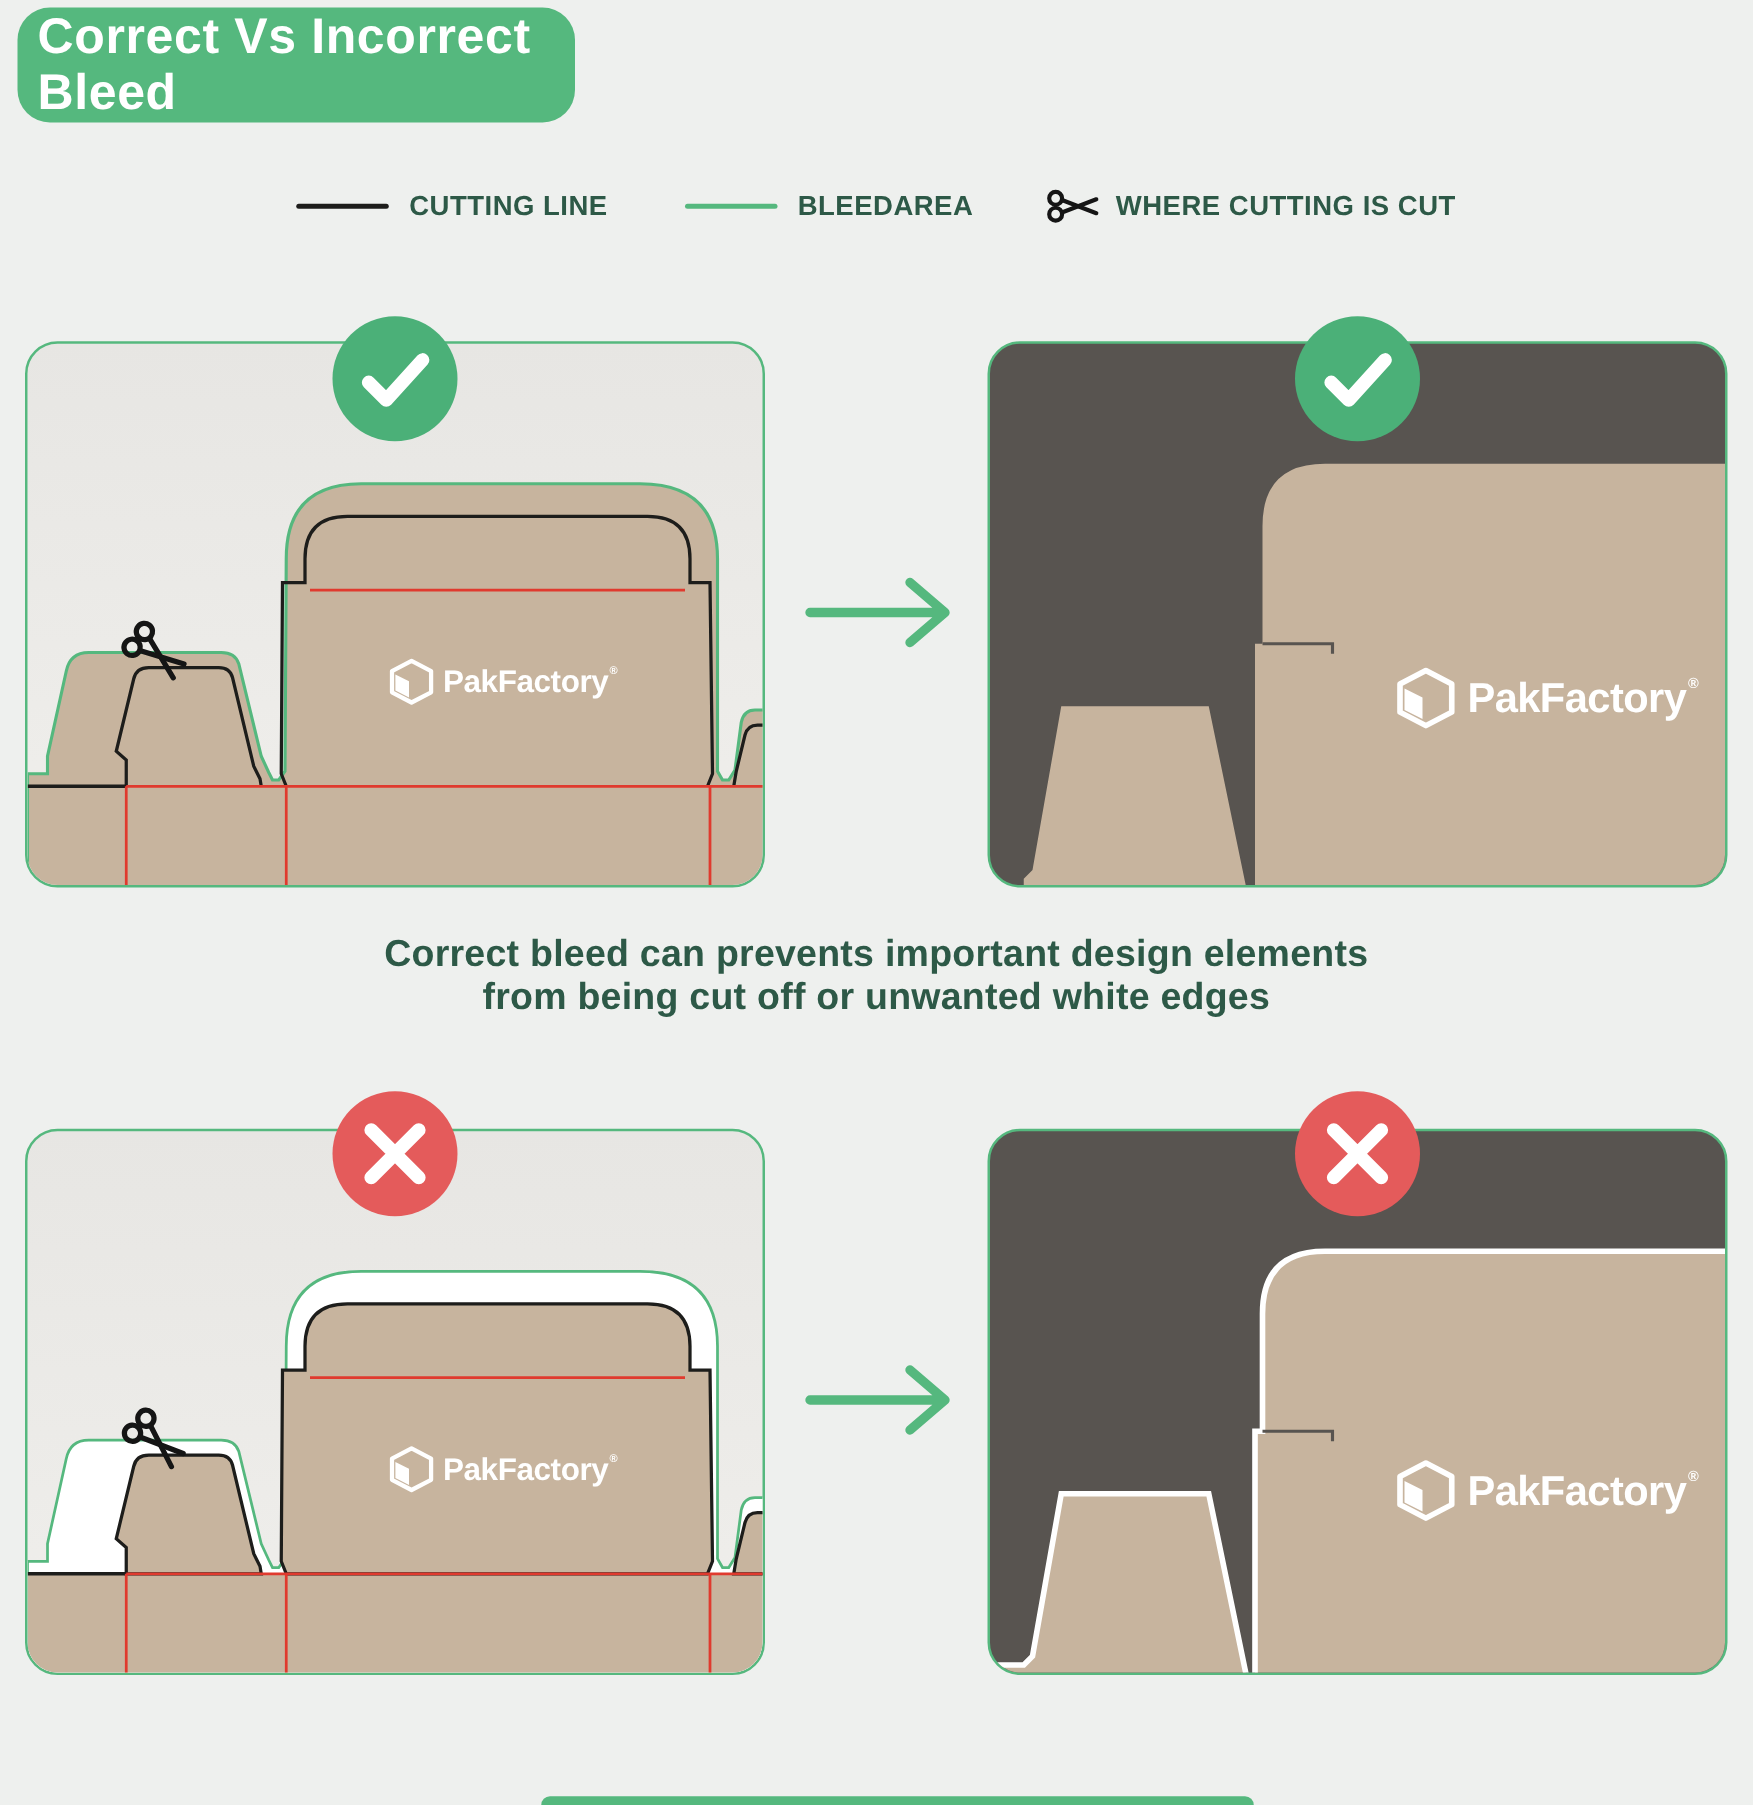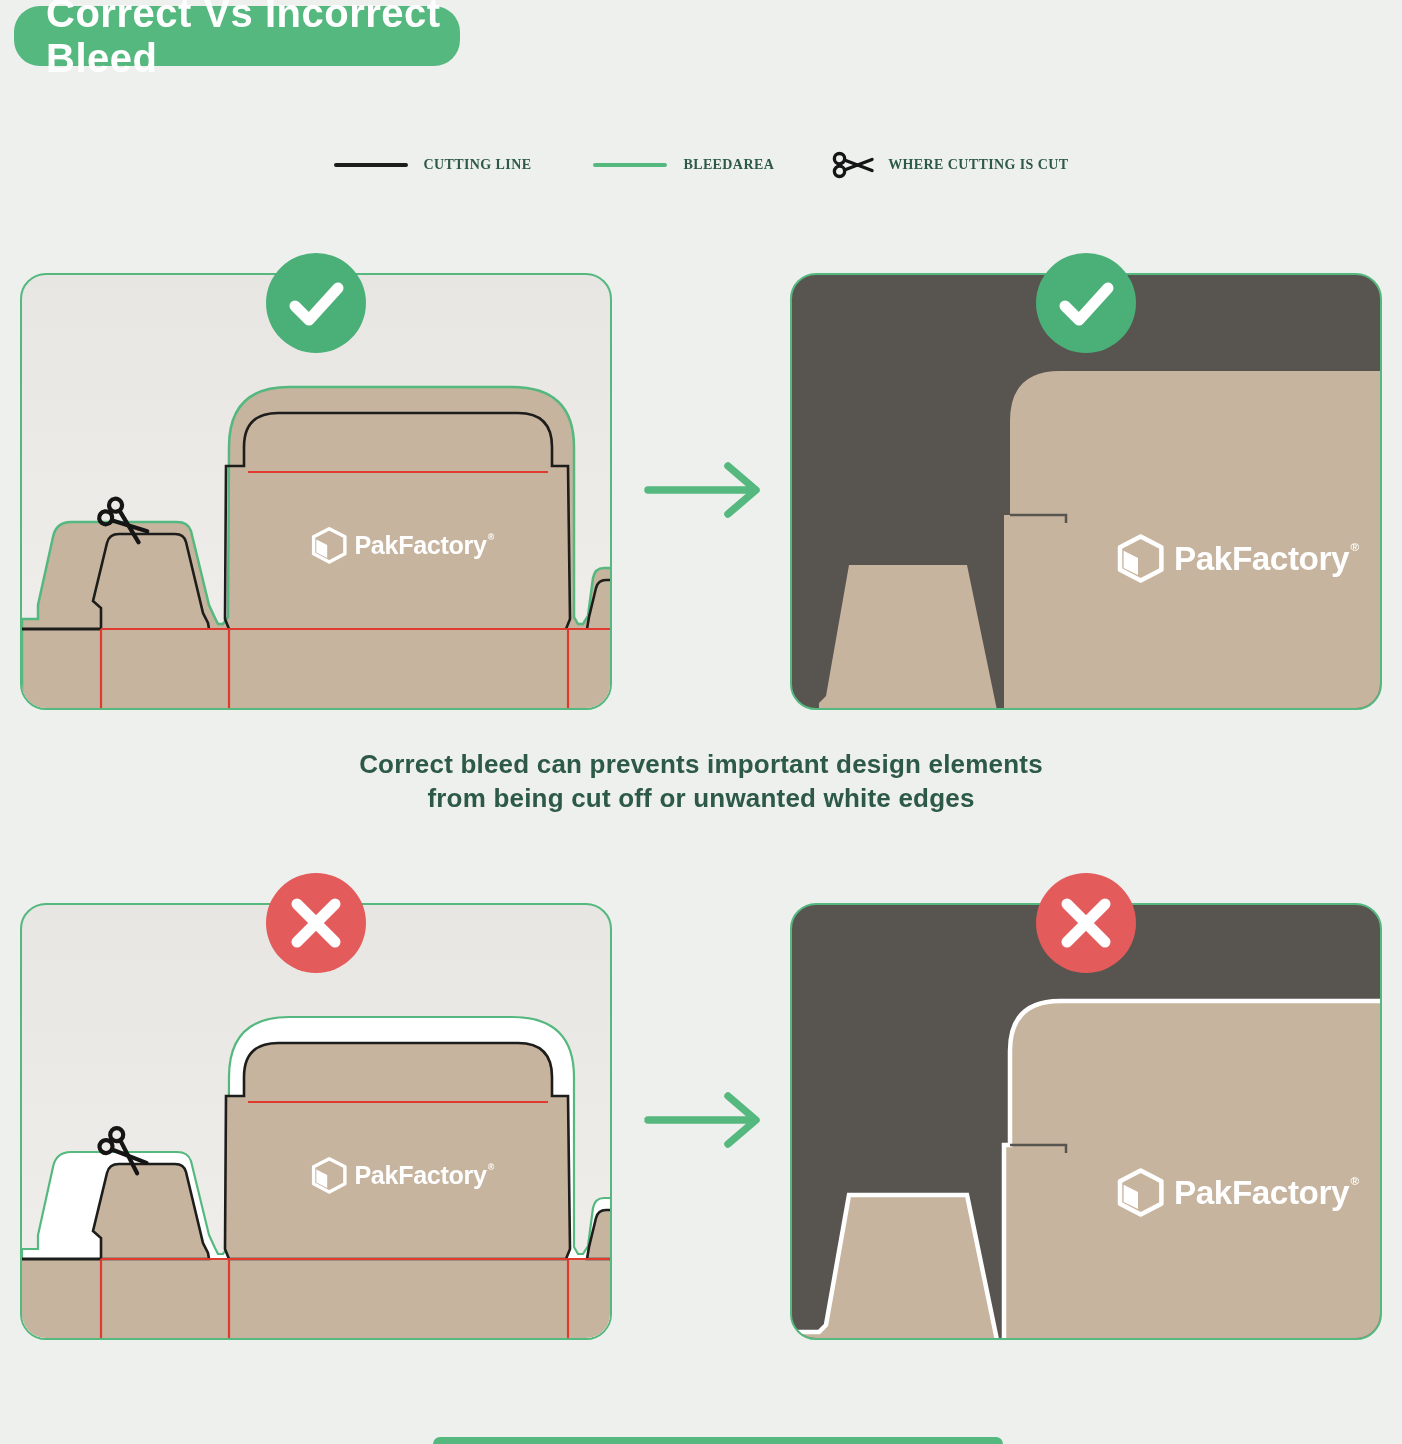--- a/index.html
+++ b/index.html
@@ -5,44 +5,44 @@
   :root{
     --green:#55b87e; --green-badge:#4bb078; --text-green:#2d5947;
     --red-badge:#e45b5b; --red-line:#e03a2e; --tan:#c7b49e;
     --dark-bg:#585450; --panel-bg:#e9e8e5; --black-line:#1d1d1b; --page-bg:#eef0ee;
   }
   *{margin:0;padding:0;box-sizing:border-box;}
   html,body{width:1402px;height:1444px;overflow:hidden;}
   body{background:var(--page-bg);font-family:"Liberation Sans",sans-serif;position:relative;}
   .canvas{position:absolute;inset:0;width:1402px;height:1444px;}
 
-  .title-bar{position:absolute;left:14px;top:6px;width:446px;height:60px;background:var(--green);
-    border-radius:26px;display:flex;align-items:center;padding-left:32px;}
+  .title-bar{position:absolute;left:14px;top:6px;width:446px;height:92px;background:var(--green);
+    border-radius:26px;display:flex;align-items:center;padding-left:16px;}
   .title-bar span{color:#fff;font-size:40px;font-weight:bold;letter-spacing:.5px;}
 
   .legend{position:absolute;top:146px;left:0;width:100%;height:38px;display:flex;
     align-items:center;justify-content:center;}
-  .legend .lbl{color:var(--text-green);font-size:14px;font-weight:bold;letter-spacing:.4px;white-space:nowrap;font-family:Liberation Serif, serif;}
+  .legend .lbl{color:var(--text-green);font-size:22px;font-weight:bold;letter-spacing:.4px;white-space:nowrap;}
   .line-swatch{width:74px;height:4px;border-radius:2px;}
   .line-black{background:var(--black-line);margin-right:16px;}
   .line-green{background:var(--green);margin-left:62px;margin-right:16px;}
   .legend svg{margin-left:56px;margin-right:12px;}
 
   .panel{position:absolute;width:592px;height:437px;border:2.5px solid var(--green);
     border-radius:26px;overflow:hidden;padding-left:44px;}
   .panel.gray{background:linear-gradient(180deg,#e7e6e3,#f0efec);}
   .panel.dark{background:var(--dark-bg);}
   .panel svg{position:absolute;left:0;top:0;}
 
   .badge{position:absolute;width:104px;height:104px;}
 
   .arrow{position:absolute;width:140px;height:70px;}
 
   .caption{position:absolute;left:0;width:100%;text-align:center;color:var(--text-green);
-    font-size:26px;font-weight:bold;line-height:34px;letter-spacing:.2px;}
+    font-size:30px;font-weight:bold;line-height:34px;letter-spacing:.2px;}
 
   .bottom-sliver{position:absolute;left:433px;top:1437px;width:570px;height:7px;
     background:var(--green);border-radius:8px 8px 0 0;}
 
   
   .bleed-correct{fill:var(--tan);stroke:var(--green);stroke-width:2.5;}
   .bleed-wrong{fill:#ffffff;stroke:var(--green);stroke-width:2.2;}
   .cutline{fill:none;stroke:var(--black-line);stroke-width:2.6;}
   .cutfill{fill:var(--tan);stroke:var(--black-line);stroke-width:2.6;}
   .blackseg{stroke:var(--black-line);stroke-width:2.8;fill:none;}

